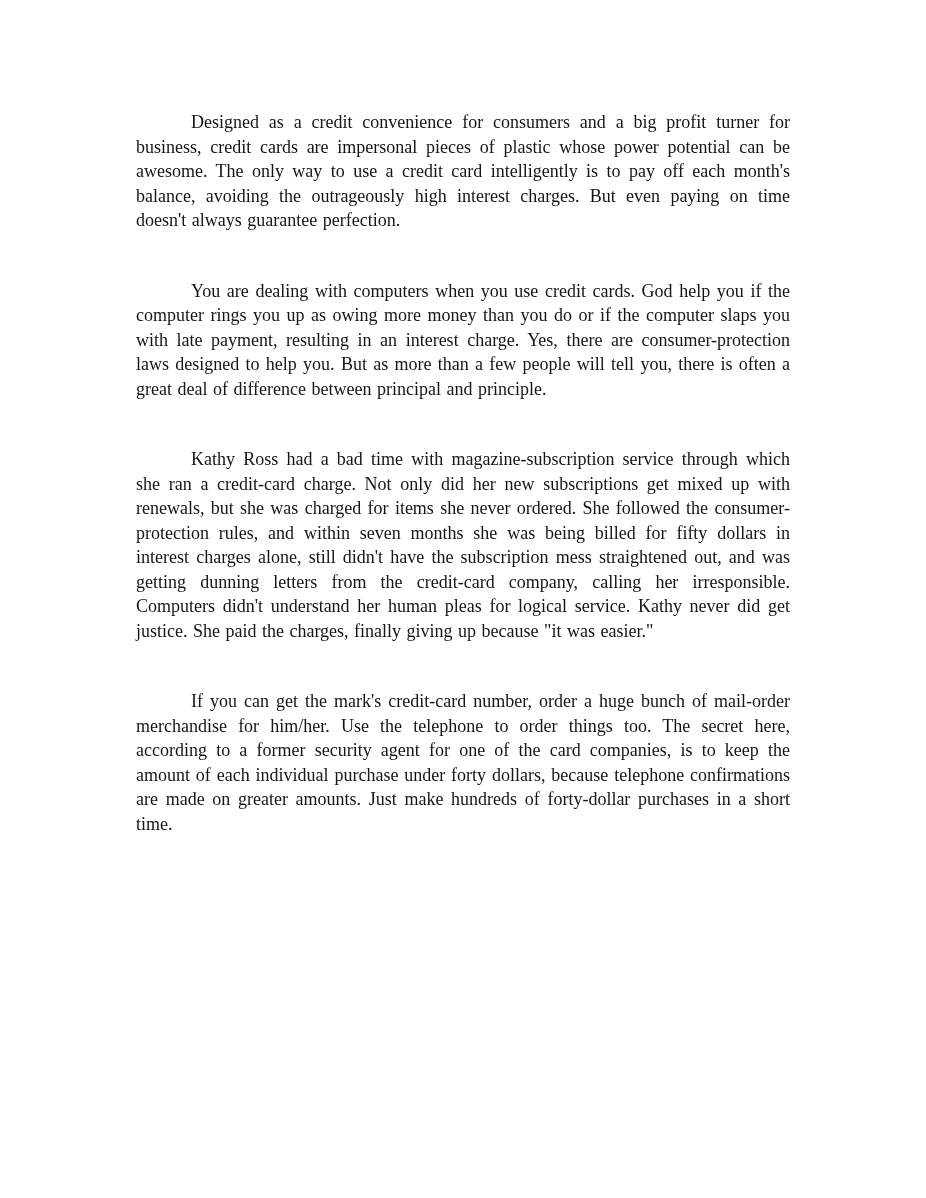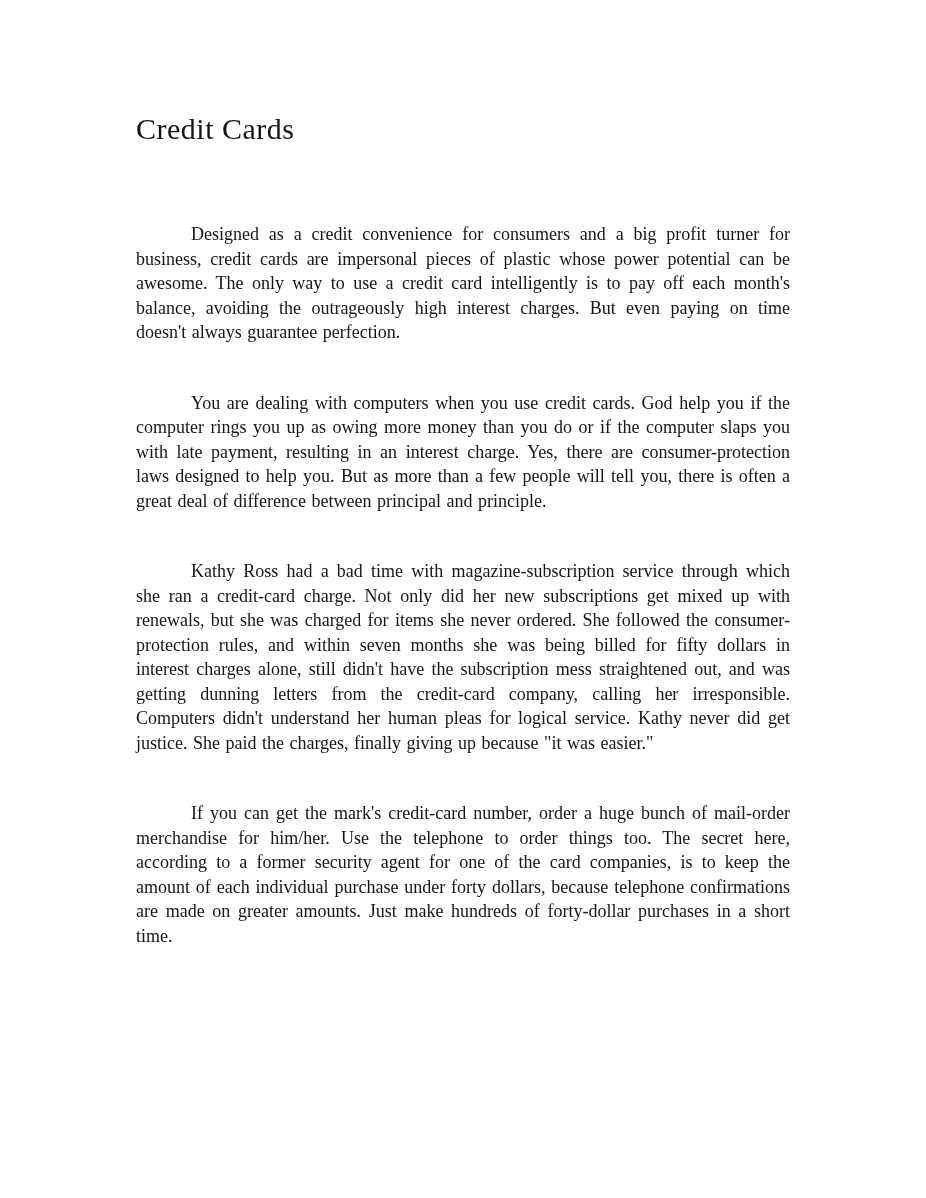--- a/index.html
+++ b/index.html
@@ -35,21 +35,20 @@
     text-align: justify;
     text-indent: 55px;
     margin: 0 0 46px 0;
     word-spacing: 1px;
   }
 </style>
 </head>
 <body>
 
 <div class="page">
-  <h1 class="doc-title">Credit Cards</h1>
 
   <p class="doc-paragraph">Designed as a credit convenience for consumers and a big profit turner for business, credit cards are impersonal pieces of plastic whose power potential can be awesome.  The only way to use a credit card intelligently is to pay off each month's balance, avoiding the outrageously high interest charges.  But even paying on time doesn't always guarantee perfection.</p>
 
   <p class="doc-paragraph">You are dealing with computers when you use credit cards.  God help you if the computer rings you up as owing more money than you do or if the computer slaps you with late payment, resulting in an interest charge.  Yes, there are consumer-protection laws designed to help you.  But as more than a few people will tell you, there is often a great deal of difference between principal and principle.</p>
 
   <p class="doc-paragraph">Kathy Ross had a bad time with magazine-subscription service through which she ran a credit-card charge.  Not only did her new subscriptions get mixed up with renewals, but she was charged for items she never ordered.  She followed the consumer-protection rules, and within seven months she was being billed for fifty dollars in interest charges alone, still didn't have the subscription mess straightened out, and was getting dunning letters from the credit-card company, calling her irresponsible.  Computers didn't understand her human pleas for logical service.  Kathy never did get justice.  She paid the charges, finally giving up because "it was easier."</p>
 
   <p class="doc-paragraph">If you can get the mark's credit-card number, order a huge bunch of mail-order merchandise for him/her.  Use the telephone to order things too.  The secret here, according to a former security agent for one of the card companies, is to keep the amount of each individual purchase under forty dollars, because telephone confirmations are made on greater amounts.  Just make hundreds of forty-dollar purchases in a short time.</p>
 </div>
 

